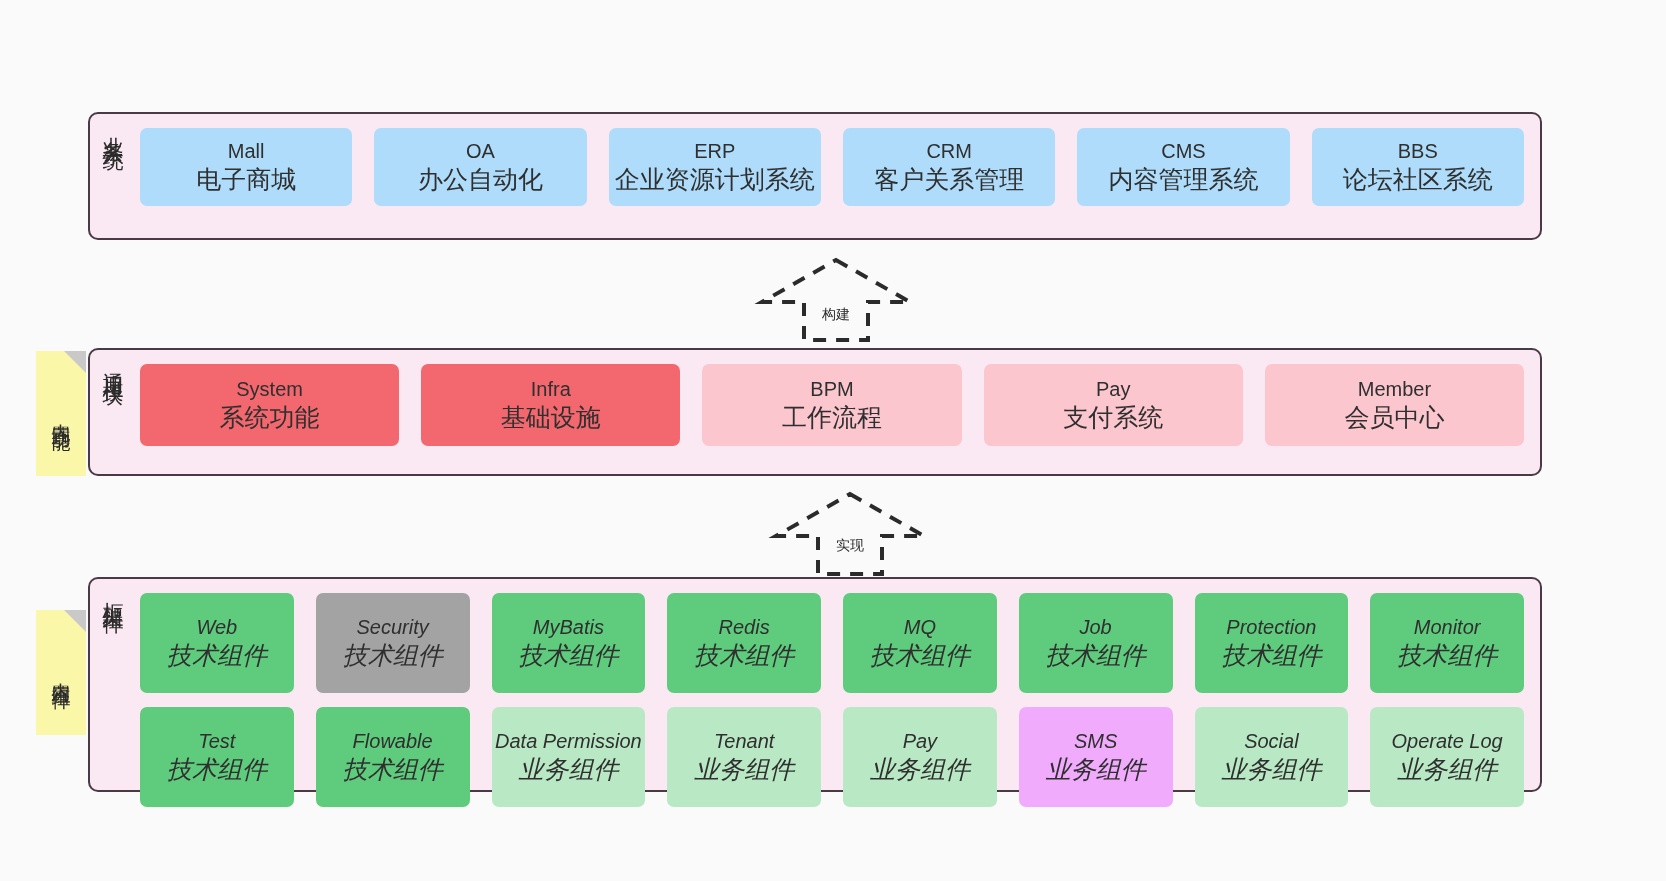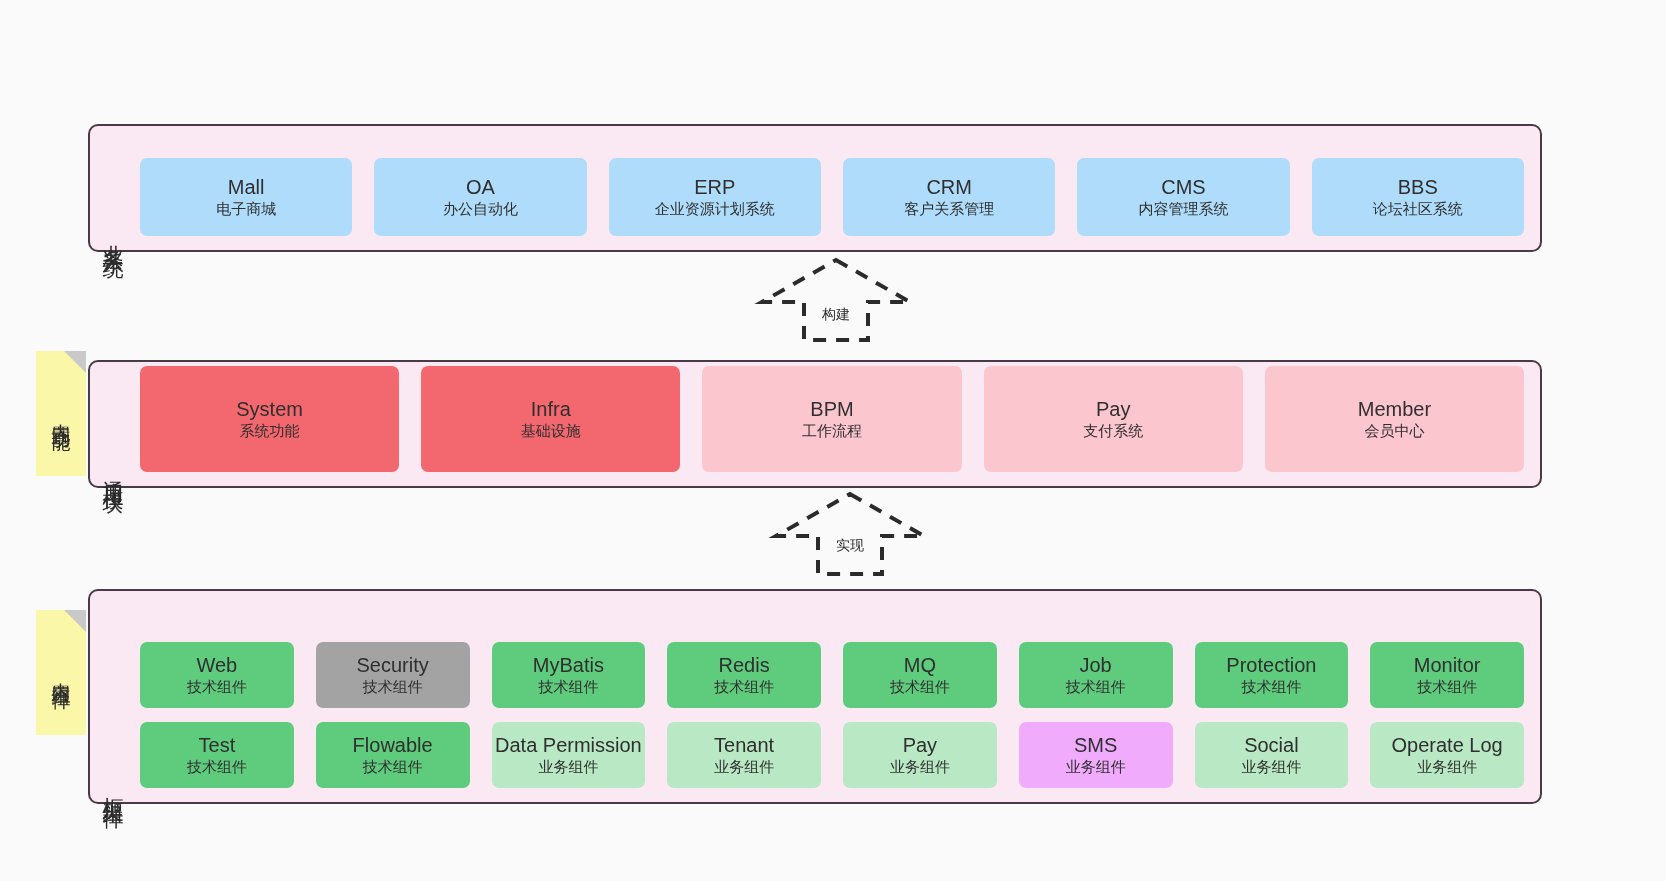--- a/index.html
+++ b/index.html
@@ -17,22 +17,21 @@
     background: #fafafa;
   }
 
   
   .layer {
     position: absolute;
     background: #fae9f3;
     border: 2px solid #4a3a45;
     border-radius: 10px;
     display: flex;
-    align-items: flex-end;
-    margin-top: 12px;
+    align-items: flex-start;
   }
   .layer-title {
     flex: 0 0 auto;
     width: 46px;
     display: flex;
     align-items: center;
     justify-content: center;
     padding: 6px 0;
   }
   .layer-title span {
@@ -61,31 +60,31 @@
     border-radius: 7px;
     display: flex;
     flex-direction: column;
     align-items: center;
     justify-content: center;
     text-align: center;
     line-height: 1.25;
     color: #2f2f2f;
   }
   .cell .t1 { font-size: 20px; }
-  .cell .t2 { font-size: 15px; }
+  .cell .t2 { font-size: 25px; }
 
   
   #layer-business { left: 88px; top: 112px; width: 1454px; height: 128px; }
   #layer-business .cell { height: 78px; background: #aedcfa; }
 
   #layer-modules { left: 88px; top: 348px; width: 1454px; height: 128px; }
-  #layer-modules .cell { height: 106px; }
+  #layer-modules .cell { height: 82px; }
 
   #layer-framework { left: 88px; top: 577px; width: 1454px; height: 215px; }
-  #layer-framework .cell { height: 66px; }
+  #layer-framework .cell { height: 100px; font-style: italic; }
 
   
   .note {
     position: absolute;
     background: #fbf7a8;
     width: 50px;
     display: flex;
     align-items: center;
     justify-content: center;
   }

